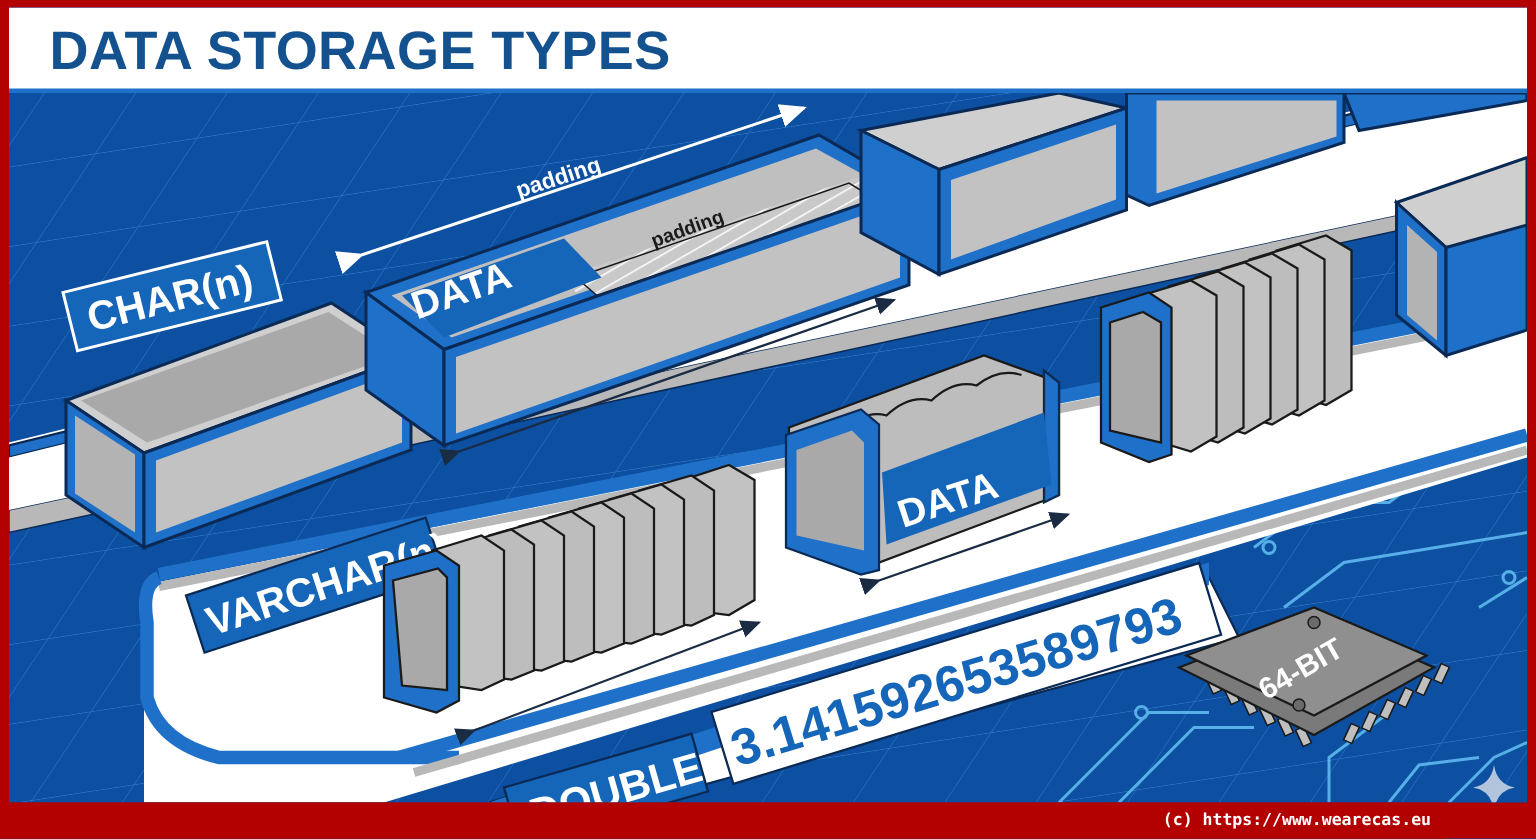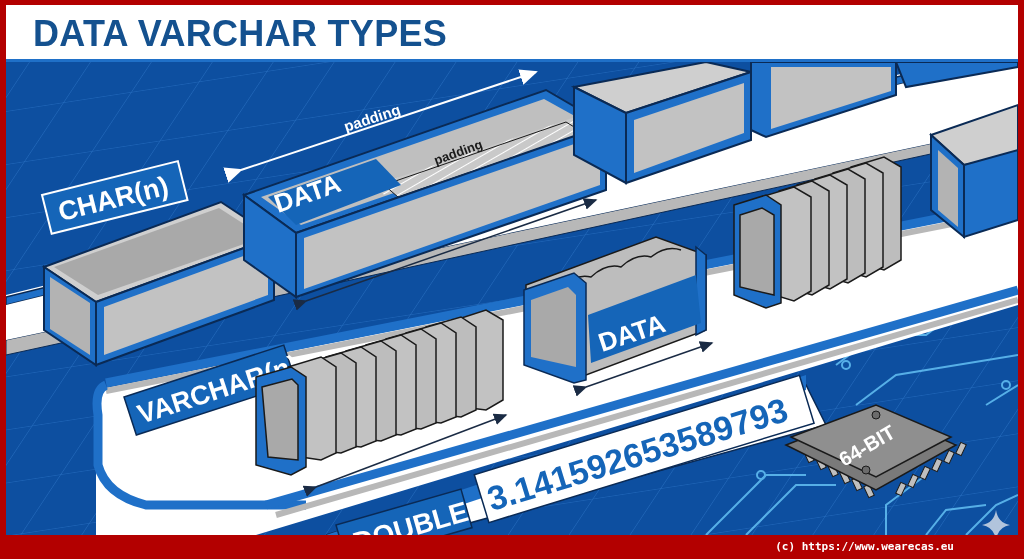--- a/index.html
+++ b/index.html
@@ -12,21 +12,21 @@
   #credit{position:absolute;right:10px;top:5px;font-family:"DejaVu Sans Mono",monospace;font-size:11px;font-weight:bold;color:#ffffff;}
   .lbl{font-family:"Liberation Sans",sans-serif;font-weight:bold;fill:#ffffff;}
   .blueT{font-family:"Liberation Sans",sans-serif;font-weight:bold;fill:#1565b8;}
 </style>
 </head>
 <body>
 
 <div id="frame">
 
   <div id="header">
-    <div id="title">DATA VARCHAR TYPES</div>
+    <div id="title">DATA STORAGE TYPES</div>
   </div>
 
   <svg id="scene" viewBox="0 57 1012 473" width="1012" height="473" xmlns="http://www.w3.org/2000/svg">
     <defs>
       <pattern id="grid" width="60" height="60" patternUnits="userSpaceOnUse" patternTransform="skewX(-40) rotate(-10)">
         <path d="M60 0 L0 0 0 60" fill="none" stroke="#3f8ee0" stroke-width="1" opacity="0.55"></path>
       </pattern>
       <pattern id="hatch" width="8" height="8" patternUnits="userSpaceOnUse" patternTransform="rotate(60)">
         <rect width="8" height="8" fill="#c9c9c9"></rect>
         <line x1="0" y1="0" x2="0" y2="8" stroke="#ffffff" stroke-width="2"></line>

